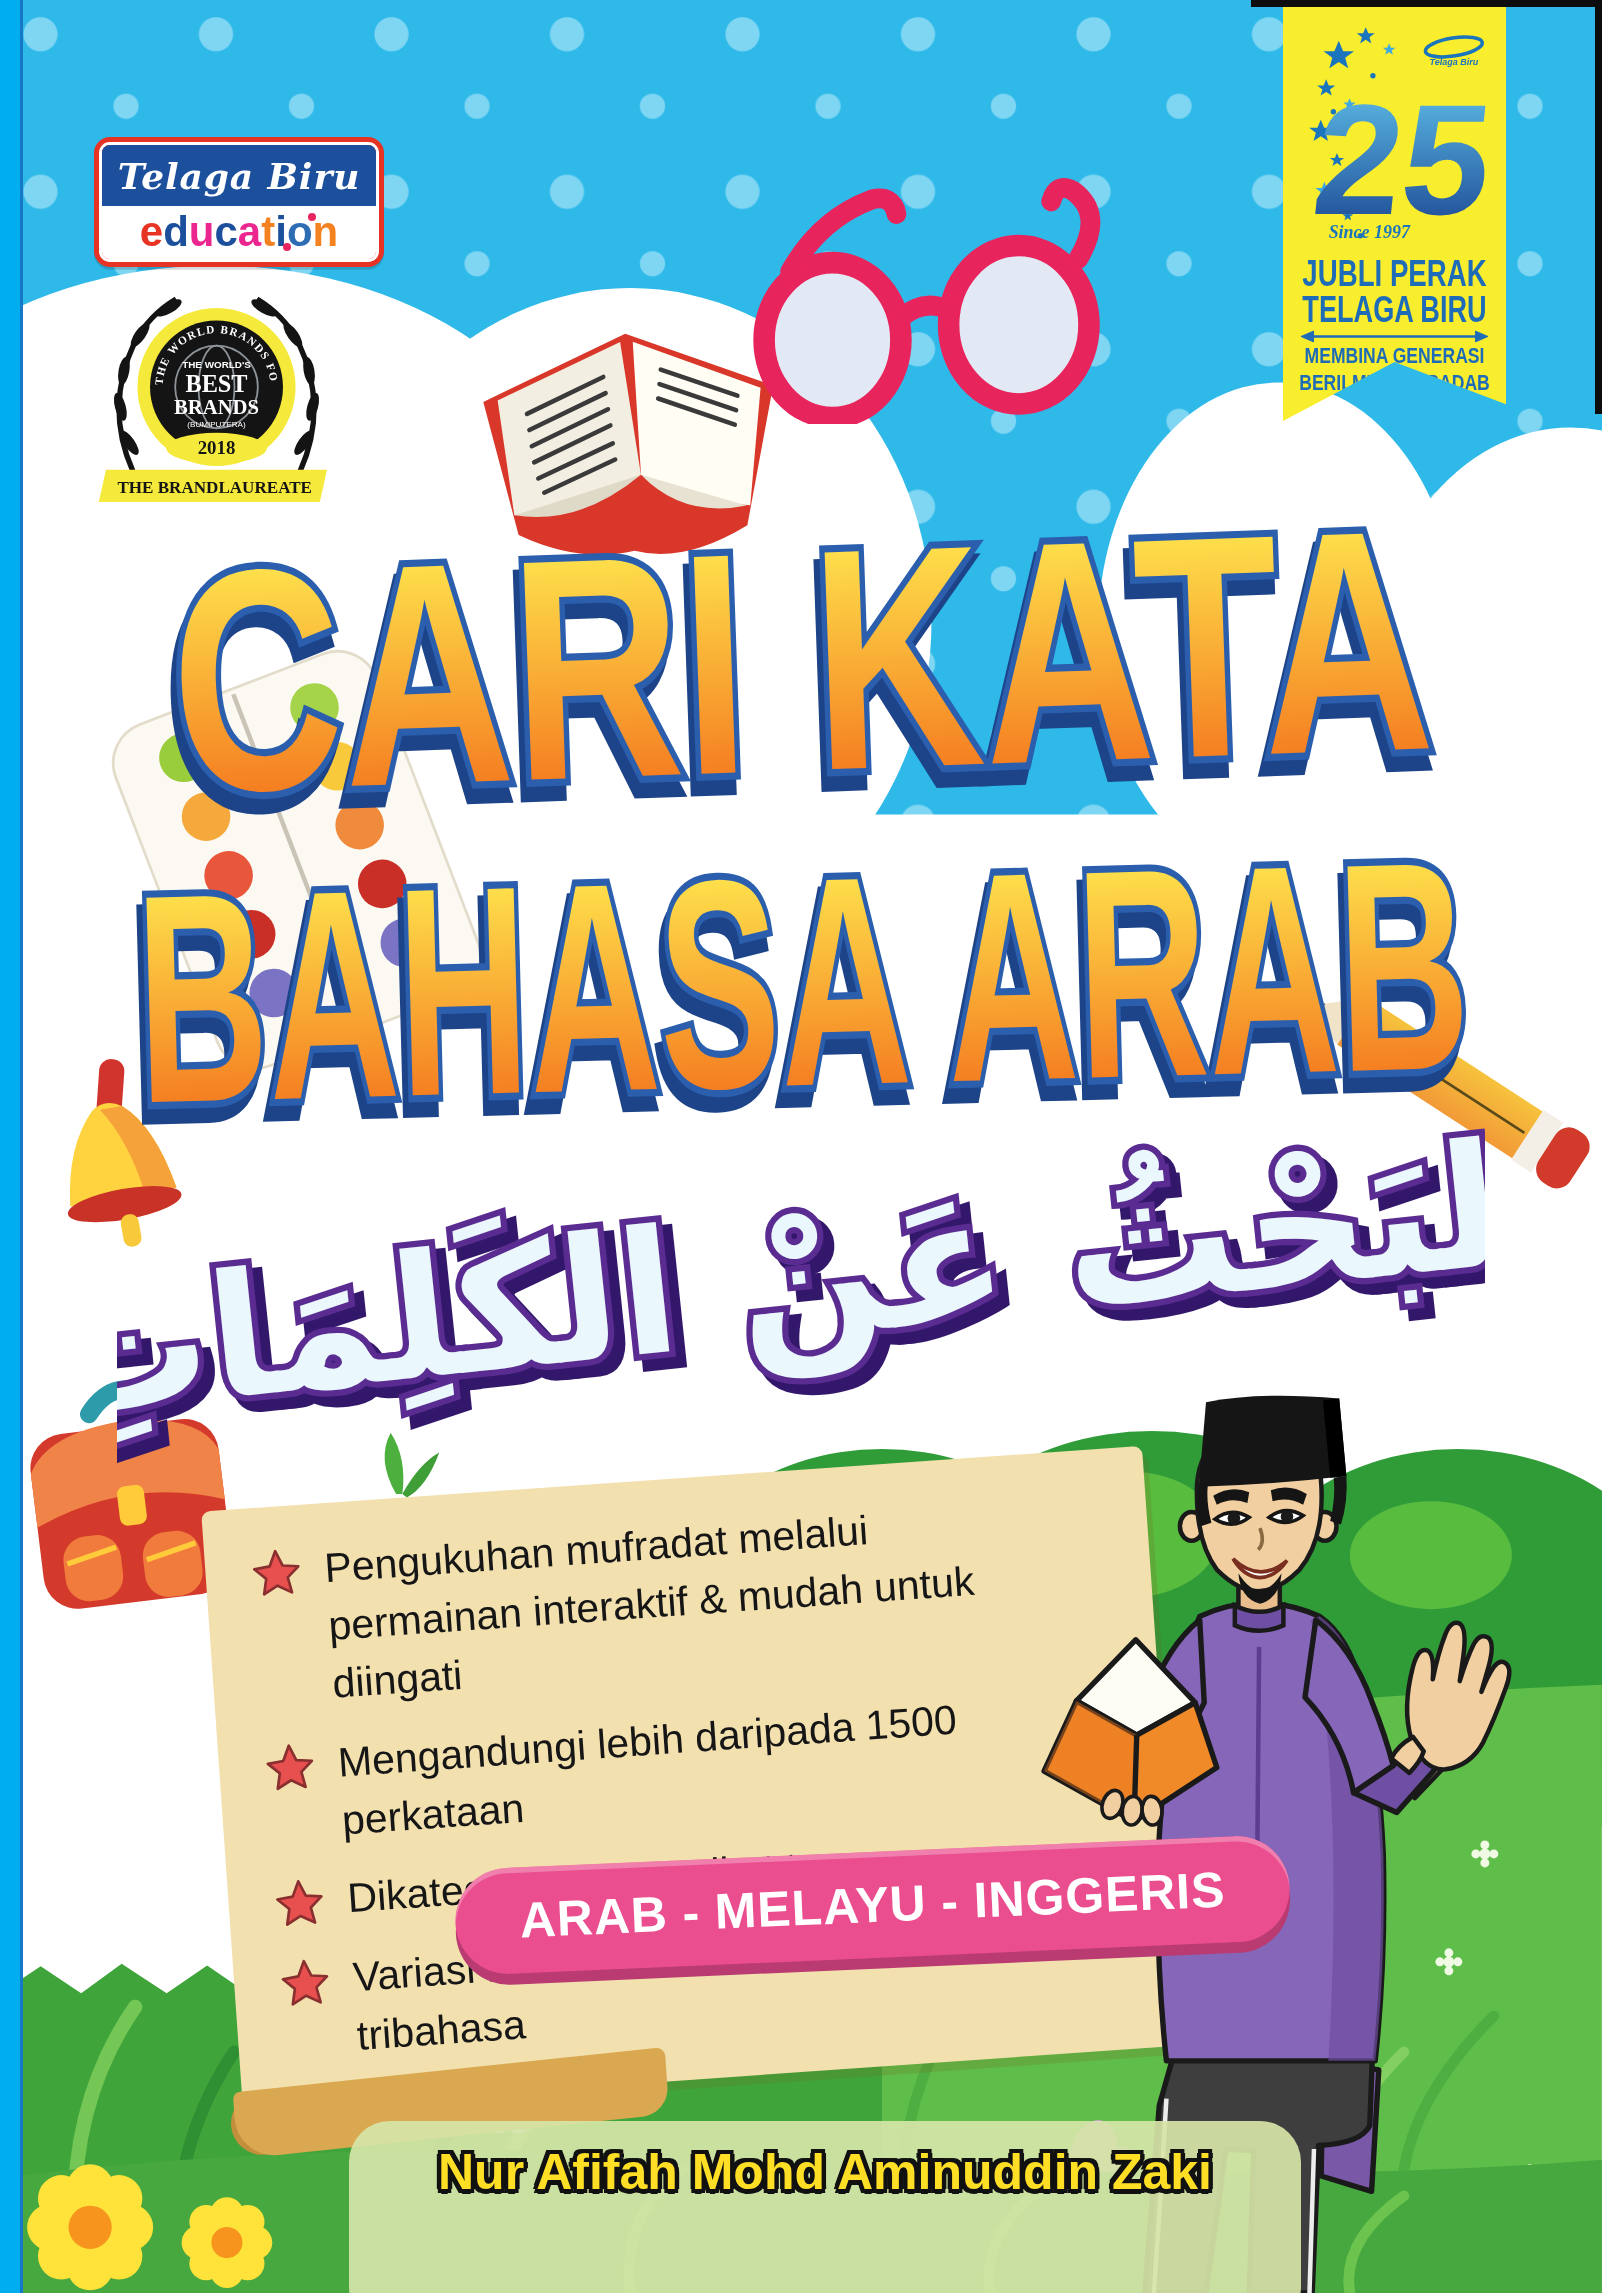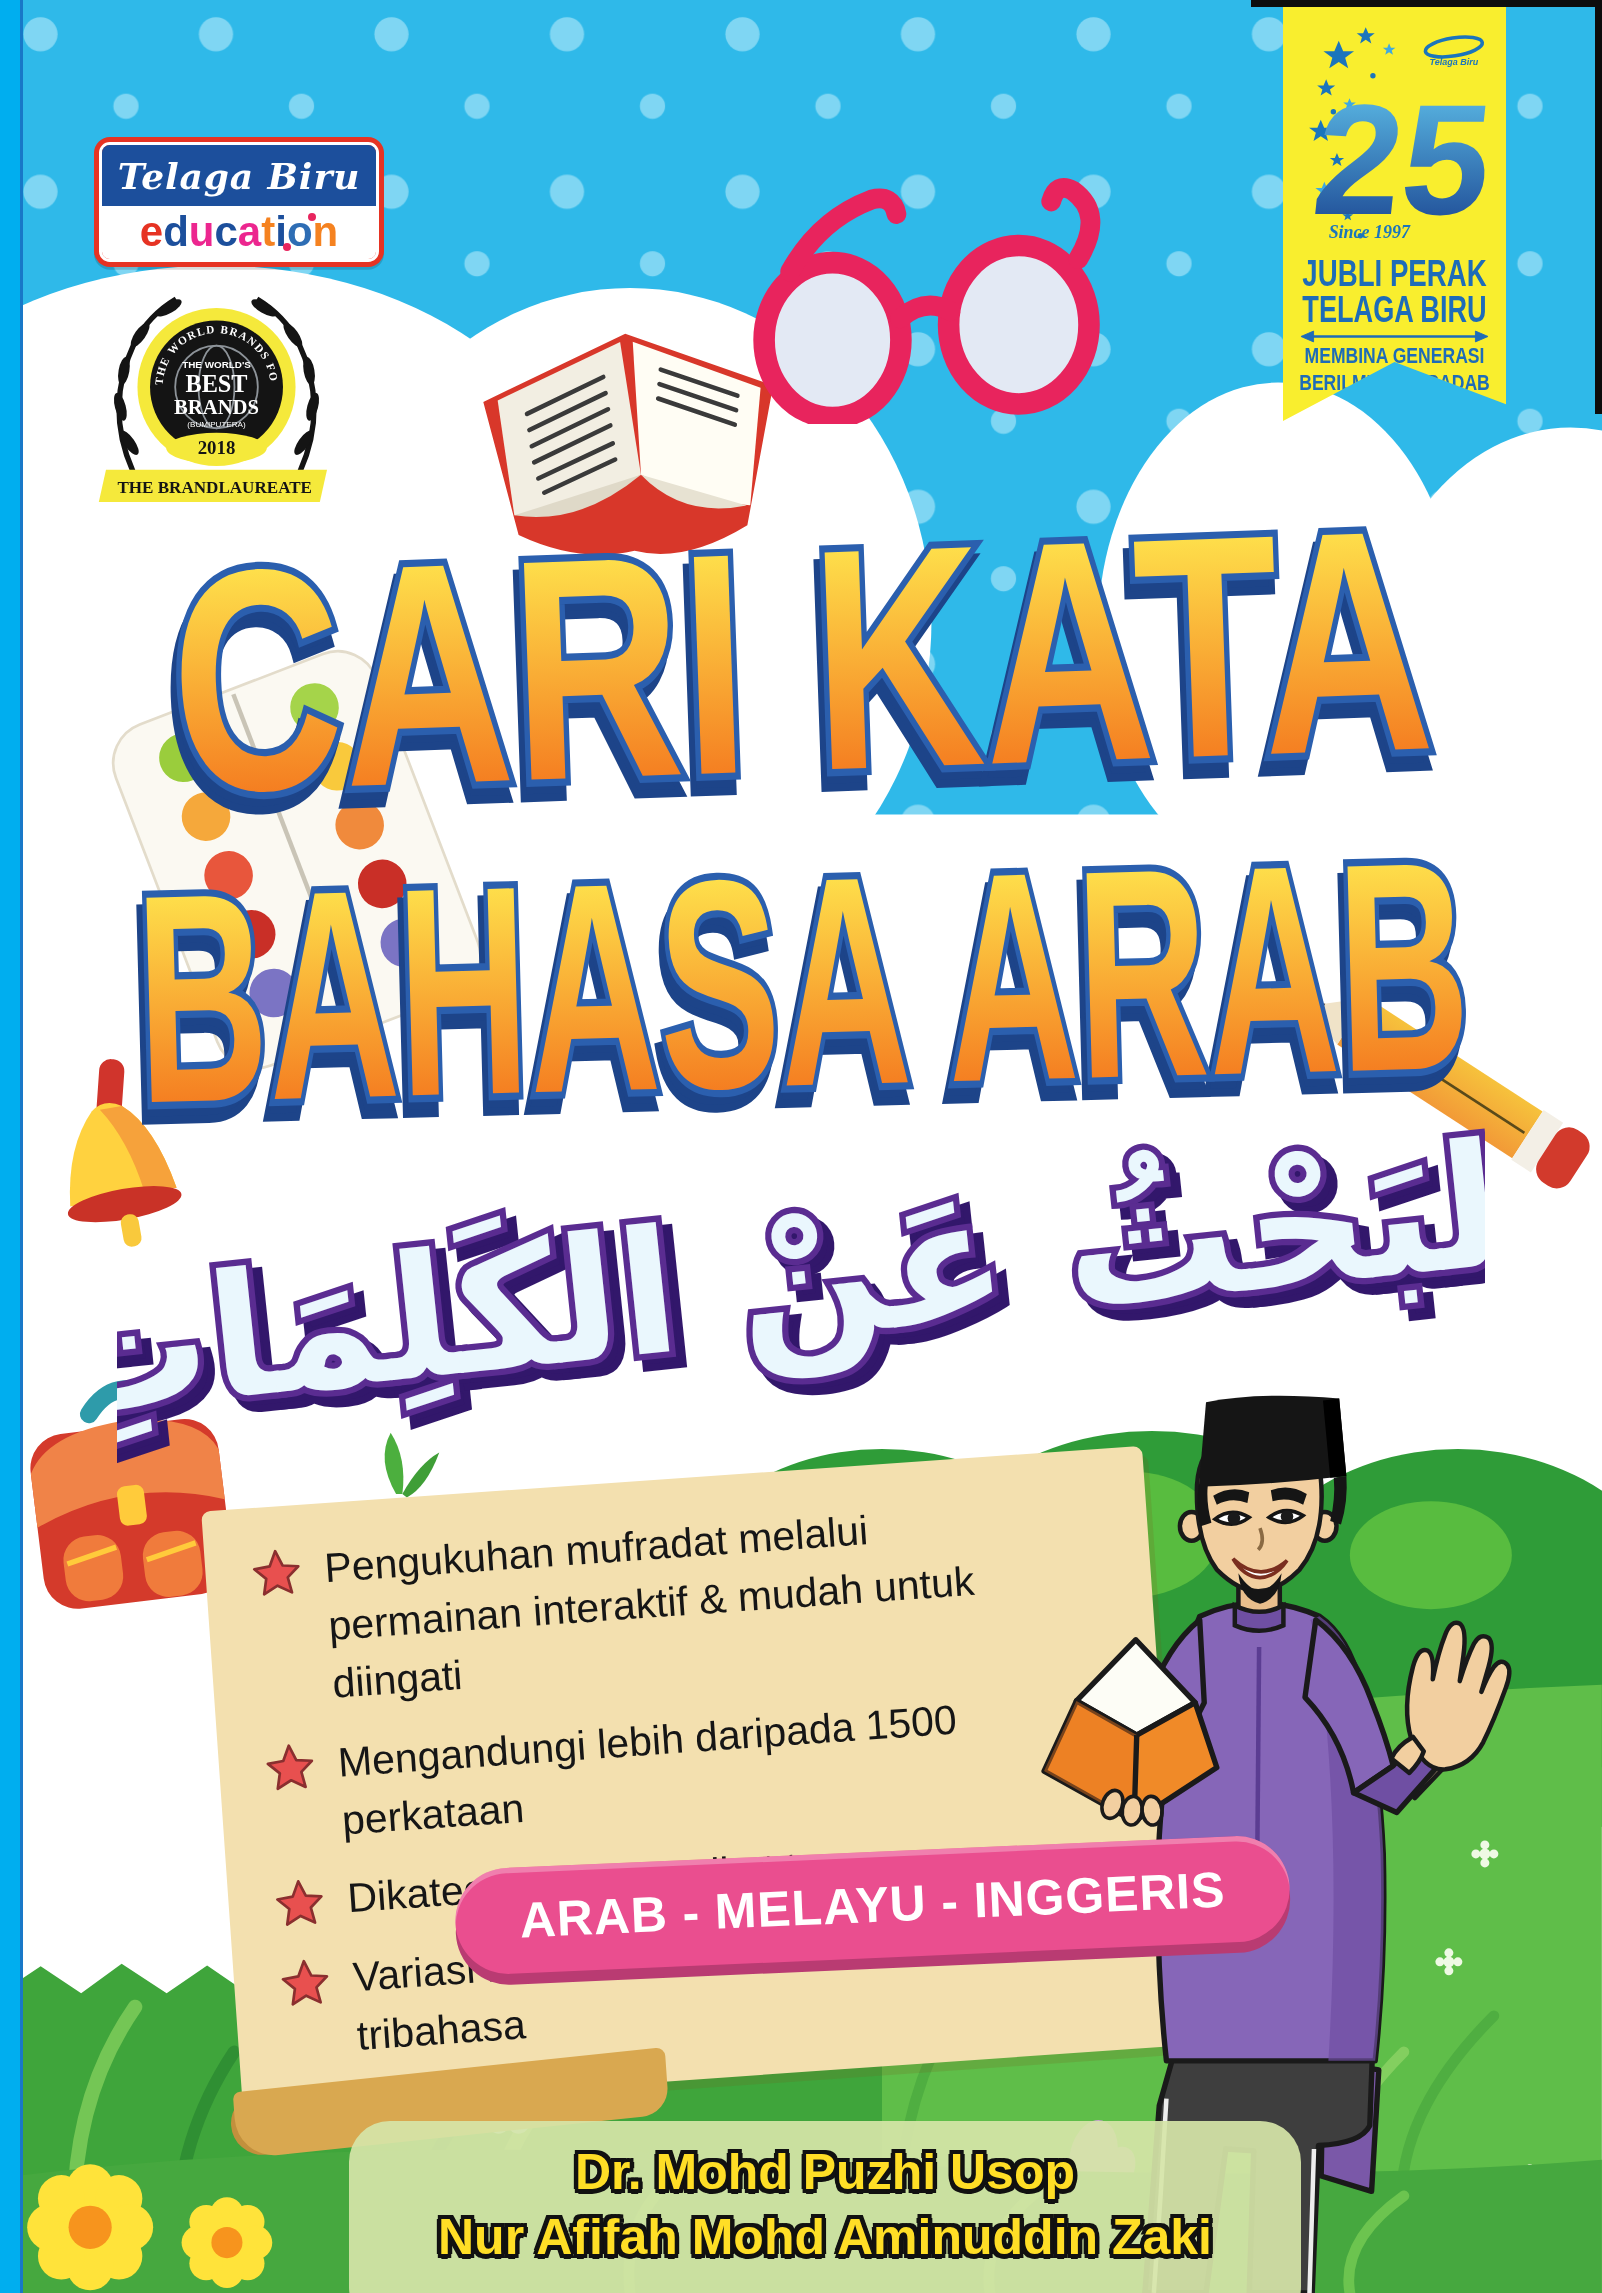--- a/index.html
+++ b/index.html
@@ -549,21 +549,20 @@
     <path d="M300,198 Q306,214 298,222" fill="none" stroke="#8a6a43" stroke-width="4"></path>
     <path d="M270,232 Q300,260 330,234 Q318,252 300,253 Q282,252 270,232 Z" fill="#ffffff" stroke="#7A2E1F" stroke-width="4"></path>
     <path d="M276,248 Q300,286 324,248 Q322,276 300,282 Q278,276 276,248 Z" fill="#151515"></path>
   </svg>
 
   <div id="pill" class="abs">
     <div class="txt">ARAB - MELAYU - INGGERIS</div>
   </div>
 
   <div id="author-panel" class="abs">
-    <div class="author">Dr. Mohd Puzhi Usop</div>
     <div class="author">Nur Afifah Mohd Aminuddin Zaki</div>
   </div>
 
   <div id="side-strip" class="abs"></div>
   <div id="edge-top" class="abs"></div>
   <div id="edge-right" class="abs"></div>
 
 </div>
 
 

